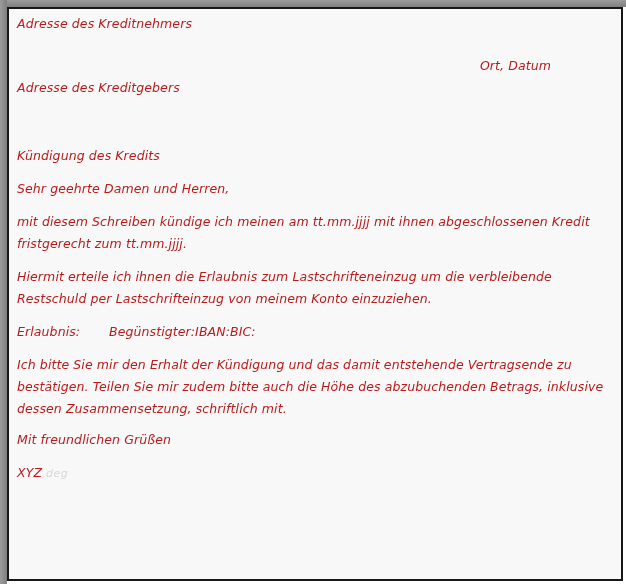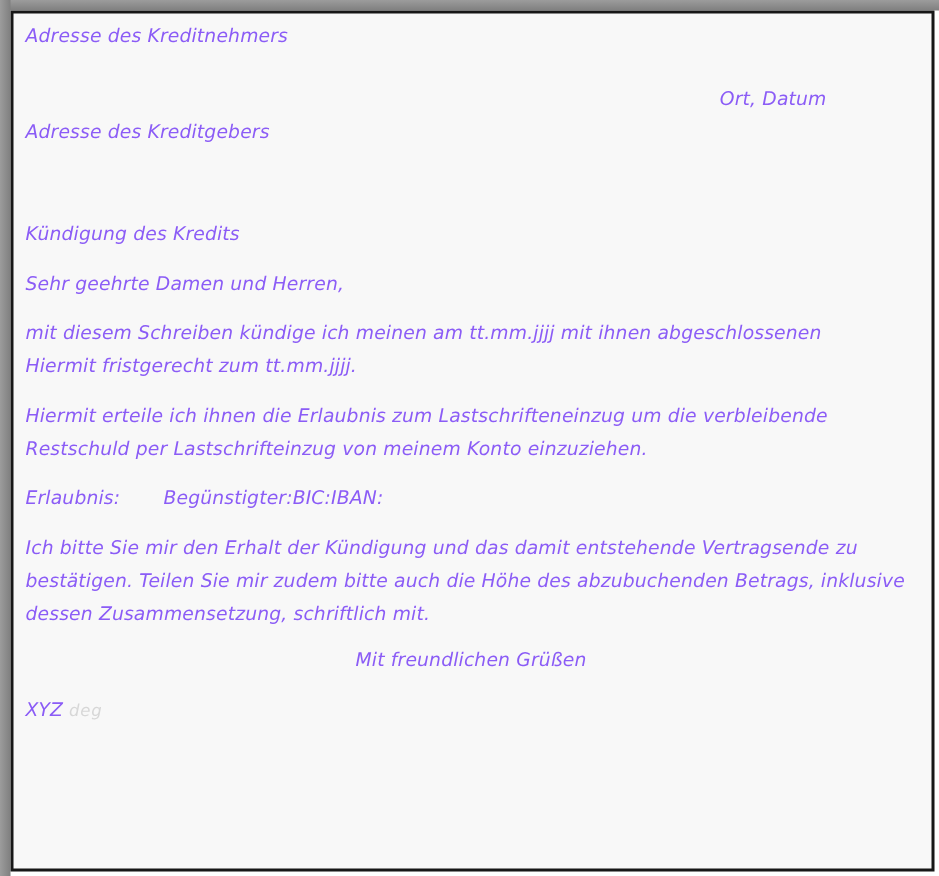--- a/index.html
+++ b/index.html
@@ -35,40 +35,40 @@
     right: 3px; bottom: 3px;
     border: 2px solid #171717;
     background: #f8f8f8;
     padding: 4px 10px 0 8px;
     overflow: hidden;
   }
   .txt {
     font-style: italic;
     font-size: 12.5px;
     line-height: 22px;
-    color: #8b5cf6;
+    color: #b91c1c;
     letter-spacing: 0.1px;
   }
   .header-row {
     display: flex;
     justify-content: space-between;
     align-items: flex-start;
   }
   .date-line { margin-right: 60px; white-space: nowrap; margin-top: 42px; }
   .recipient-line { }
   .subject-line { margin-top: 46px; }
   .para { margin-top: 11px; max-width: 580px; }
   .account-block {
     display: flex;
     margin-top: 11px;
   }
   .account-label { width: 92px; flex: 0 0 92px; }
   .account-fields { display: flex; flex-direction: row; }
   .closing-para { margin-top: 11px; max-width: 590px; }
-  .regards-line { margin-top: 9px; text-align: center; }
+  .regards-line { margin-top: 9px; }
   .signature-row { margin-top: 11px; display: flex; align-items: baseline; }
   .watermark {
     font-size: 11px;
     color: #d7d7d7;
     margin-left: 4px;
     letter-spacing: 0.5px;
   }
 </style>
 </head>
 <body>
@@ -83,31 +83,31 @@
       <span class="txt">Adresse des Kreditnehmers</span>
       <span class="txt date-line">Ort, Datum</span>
     </div>
 
     <div class="txt recipient-line">Adresse des Kreditgebers</div>
 
     <div class="txt subject-line">Kündigung des Kredits</div>
 
     <div class="txt para">Sehr geehrte Damen und Herren,</div>
 
-    <div class="txt para">mit diesem Schreiben kündige ich meinen am tt.mm.jjjj mit ihnen abgeschlossenen Hiermit fristgerecht zum tt.mm.jjjj.</div>
+    <div class="txt para">mit diesem Schreiben kündige ich meinen am tt.mm.jjjj mit ihnen abgeschlossenen Kredit fristgerecht zum tt.mm.jjjj.</div>
 
 
     <div class="txt para">Hiermit erteile ich ihnen die Erlaubnis zum Lastschrifteneinzug um die verbleibende Restschuld per Lastschrifteinzug von meinem Konto einzuziehen.</div>
 
     <div class="account-block">
       <span class="txt account-label">Erlaubnis:</span>
       <span class="account-fields">
         <span class="txt">Begünstigter:</span>
+        <span class="txt">IBAN:</span>
         <span class="txt">BIC:</span>
-        <span class="txt">IBAN:</span>
       </span>
     </div>
 
     <div class="txt closing-para">Ich bitte Sie mir den Erhalt der Kündigung und das damit entstehende Vertragsende zu bestätigen. Teilen Sie mir zudem bitte auch die Höhe des abzubuchenden Betrags, inklusive dessen Zusammensetzung, schriftlich mit.</div>
 
     <div class="txt regards-line">Mit freundlichen Grüßen</div>
 
     <div class="signature-row">
       <span class="txt">XYZ</span>
       <span class="txt watermark">deg</span>

